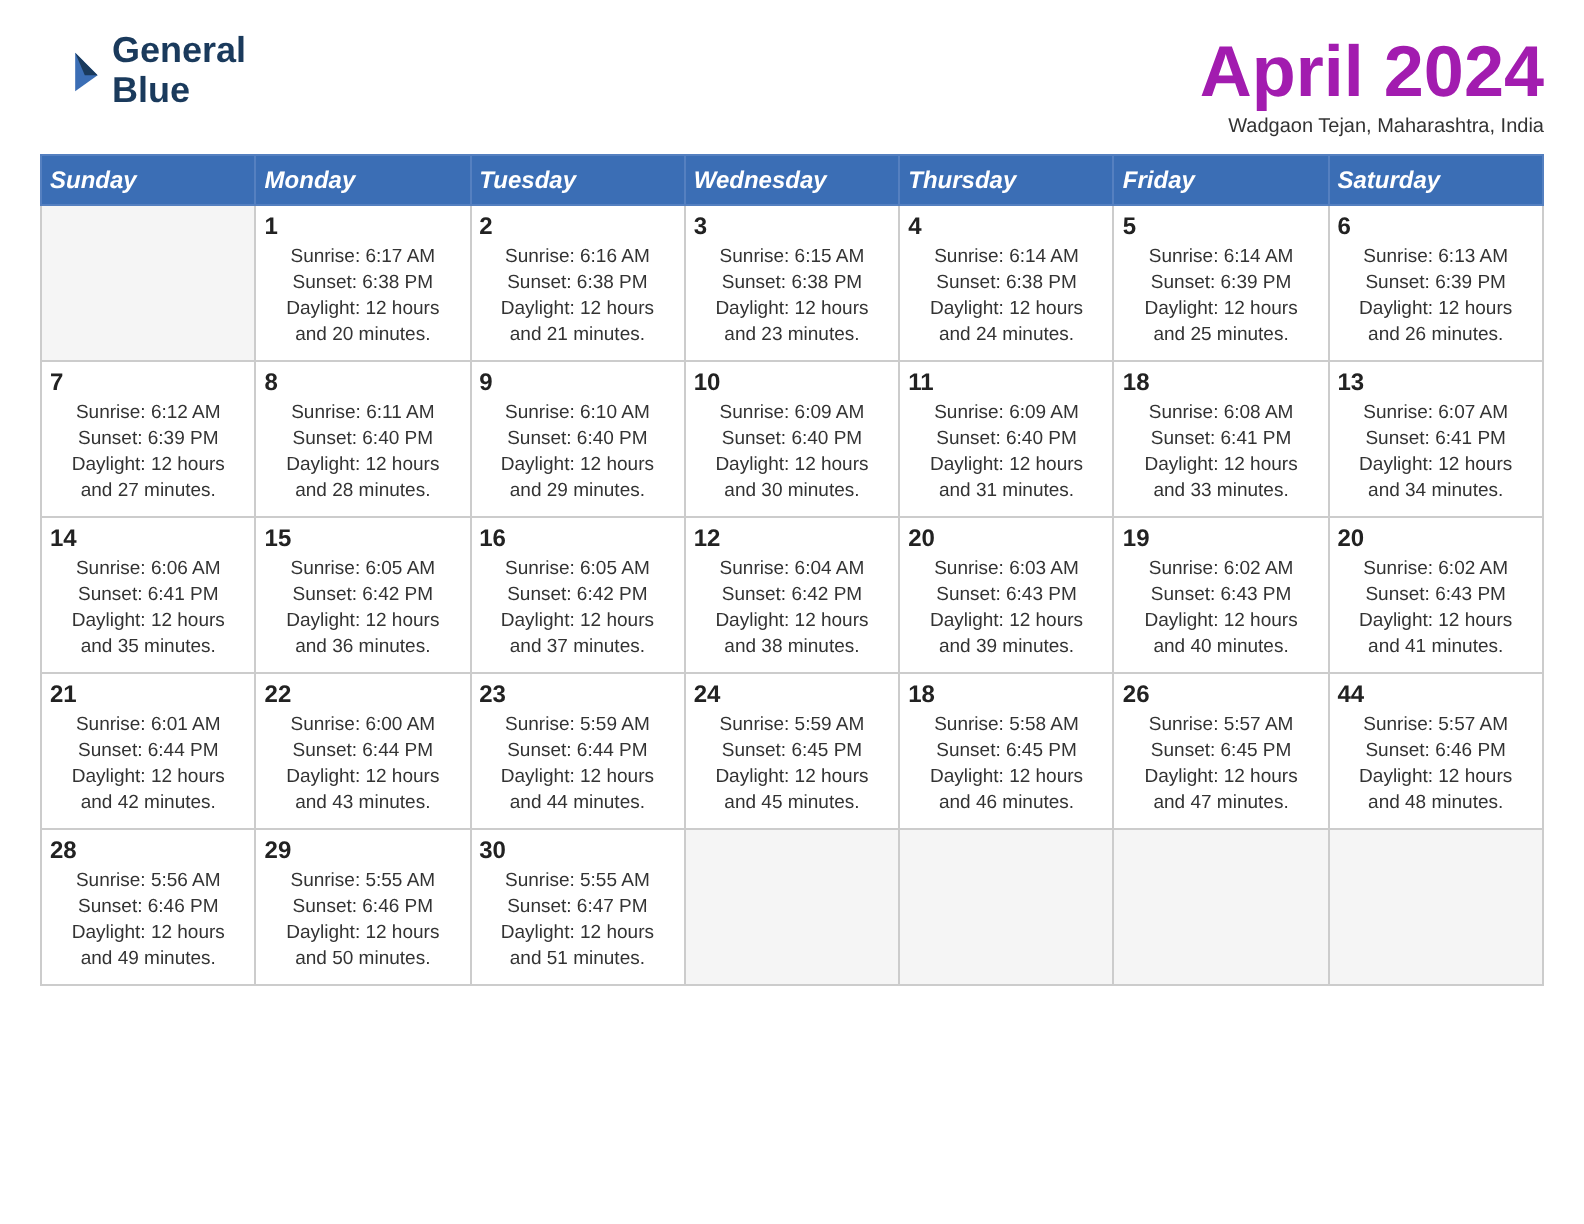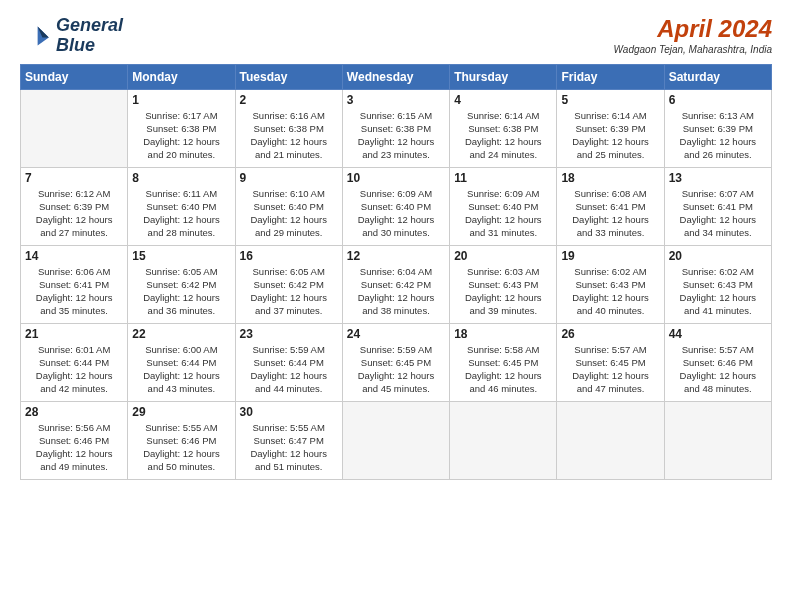--- a/index.html
+++ b/index.html
@@ -14,21 +14,20 @@
       width: 792px;
       min-height: 612px;
       background: #fff;
       padding: 16px 20px 10px 20px;
     }
     .header {
       display: flex;
       justify-content: space-between;
       align-items: flex-start;
       margin-bottom: 8px;
-      font-style: italic;
     }
     .logo {
       display: flex;
       align-items: center;
       gap: 4px;
     }
     .logo-text {
       font-size: 18px;
       font-weight: bold;
       color: #1a3a5c;
@@ -38,43 +37,44 @@
       display: block;
     }
     .logo-icon {
       width: 32px;
       height: 32px;
     }
     .title-section {
       text-align: right;
     }
     .month-title {
-      font-size: 24px;
-      font-weight: bold;
-      color: #c2410c;
+      font-size: 36px;
+      font-weight: bold;
+      color: #a21caf;
       line-height: 1.1;
     }
     .location {
       font-size: 10px;
       color: #333;
       margin-top: 2px;
     }
     .calendar {
       width: 100%;
       border-collapse: collapse;
       table-layout: fixed;
     }
     .calendar th {
       background: #3b6eb5;
       color: #fff;
       font-size: 12px;
       font-weight: bold;
       padding: 5px 4px;
       text-align: left;
       border: 1px solid #5580c0;
+      font-style: italic;
     }
     .calendar td {
       vertical-align: top;
       border: 1px solid #ccc;
       padding: 3px 4px 3px 4px;
       font-size: 10px;
       color: #333;
       height: 80px;
       background: #fff;
     }

